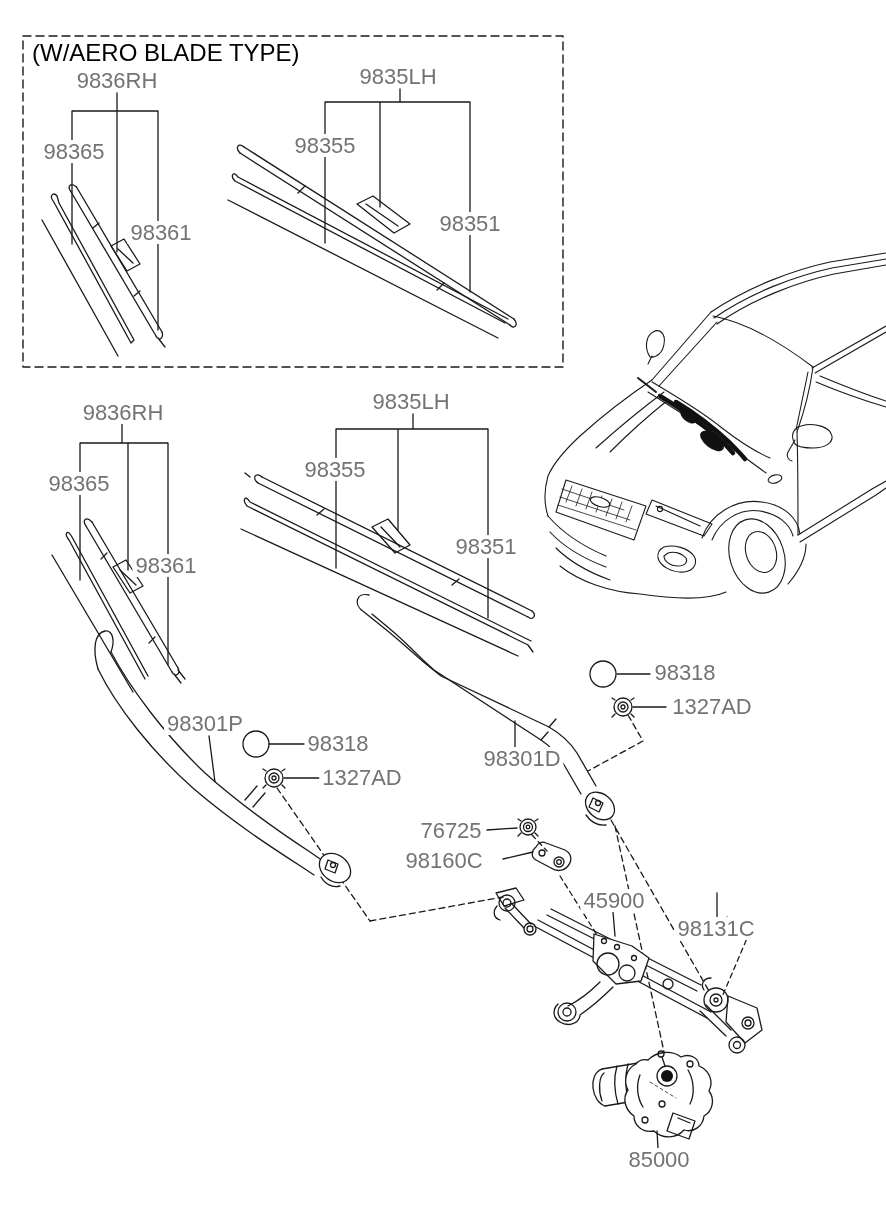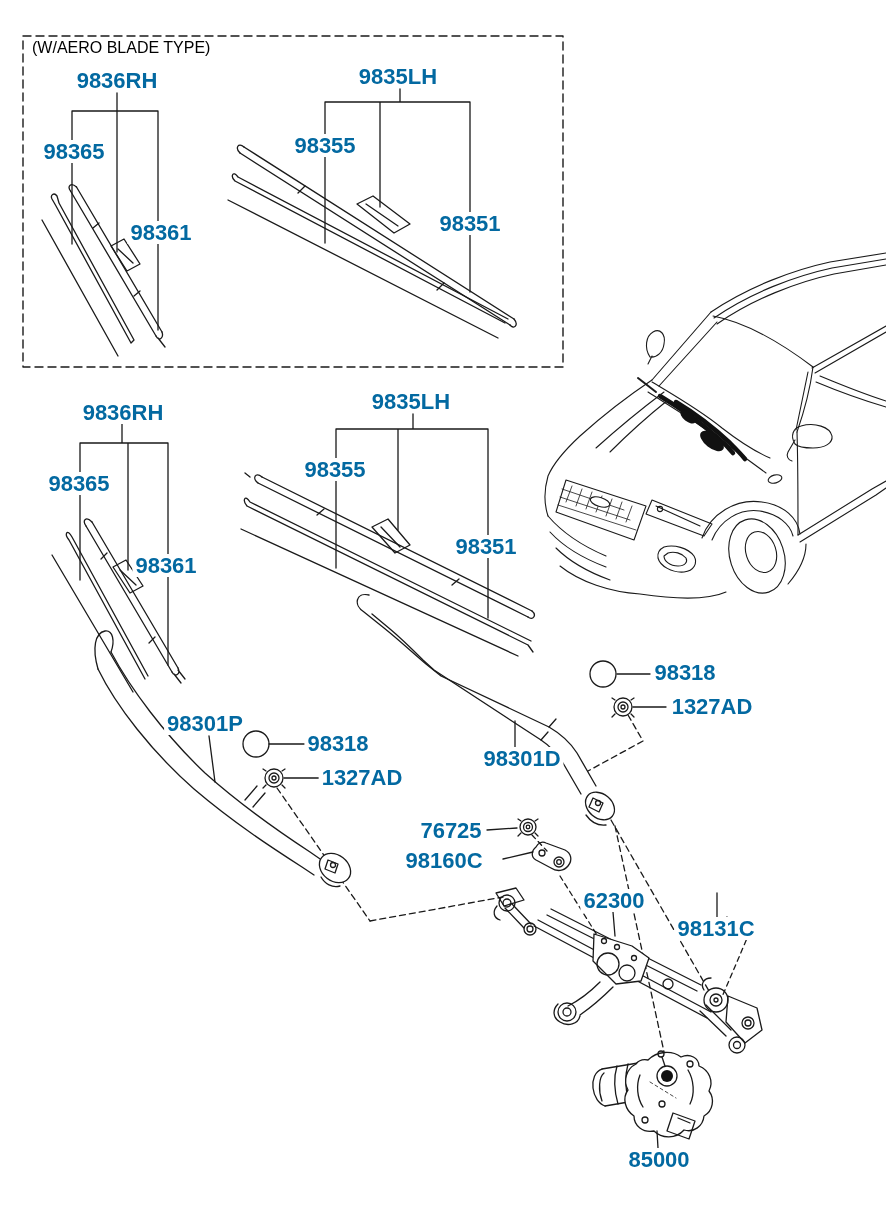--- a/index.html
+++ b/index.html
@@ -1,21 +1,21 @@
 <!DOCTYPE html>
 <html><head>
 <meta charset="utf-8">
 <style>
   html,body{margin:0;padding:0;background:#fff;}
   .stage{position:relative;width:886px;height:1211px;background:#ffffff;overflow:hidden;
          font-family:"Liberation Sans",sans-serif;}
   .art{position:absolute;left:0;top:0;}
-  .lbl{position:absolute;transform:translateX(-50%);font-size:22px;color:#0369a1;
-       background:#fff;padding:0 3px;line-height:1.05;white-space:nowrap;font-weight:bold;}
-  .title-lbl{position:absolute;font-size:16px;color:#000;background:#fff;
+  .lbl{position:absolute;transform:translateX(-50%);font-size:22px;color:#737373;
+       background:#fff;padding:0 3px;line-height:1.05;white-space:nowrap;}
+  .title-lbl{position:absolute;font-size:24px;color:#000;background:#fff;
        padding:0 2px;line-height:1.05;white-space:nowrap;}
   svg *{vector-effect:none;}
 </style>
 </head>
 <body>
 
 <div class="stage">
 
 <svg class="art" width="886" height="1211" viewBox="0 0 886 1211" xmlns="http://www.w3.org/2000/svg" fill="none" stroke="#1a1a1a" stroke-width="1.3" stroke-linecap="round" stroke-linejoin="round">
 
@@ -273,17 +273,17 @@
 
 <div class="lbl" style="left:205px;top:712px">98301P</div>
 <div class="lbl" style="left:338px;top:732px">98318</div>
 <div class="lbl" style="left:362px;top:766px">1327AD</div>
 <div class="lbl" style="left:522px;top:747px">98301D</div>
 <div class="lbl" style="left:685px;top:661px">98318</div>
 <div class="lbl" style="left:712px;top:695px">1327AD</div>
 
 <div class="lbl" style="left:451px;top:819px">76725</div>
 <div class="lbl" style="left:444px;top:849px">98160C</div>
-<div class="lbl" style="left:614px;top:889px">62300</div>
+<div class="lbl" style="left:614px;top:889px">45900</div>
 <div class="lbl" style="left:716px;top:917px">98131C</div>
 <div class="lbl" style="left:659px;top:1148px">85000</div>
 
 </div>
 
 </body></html>

